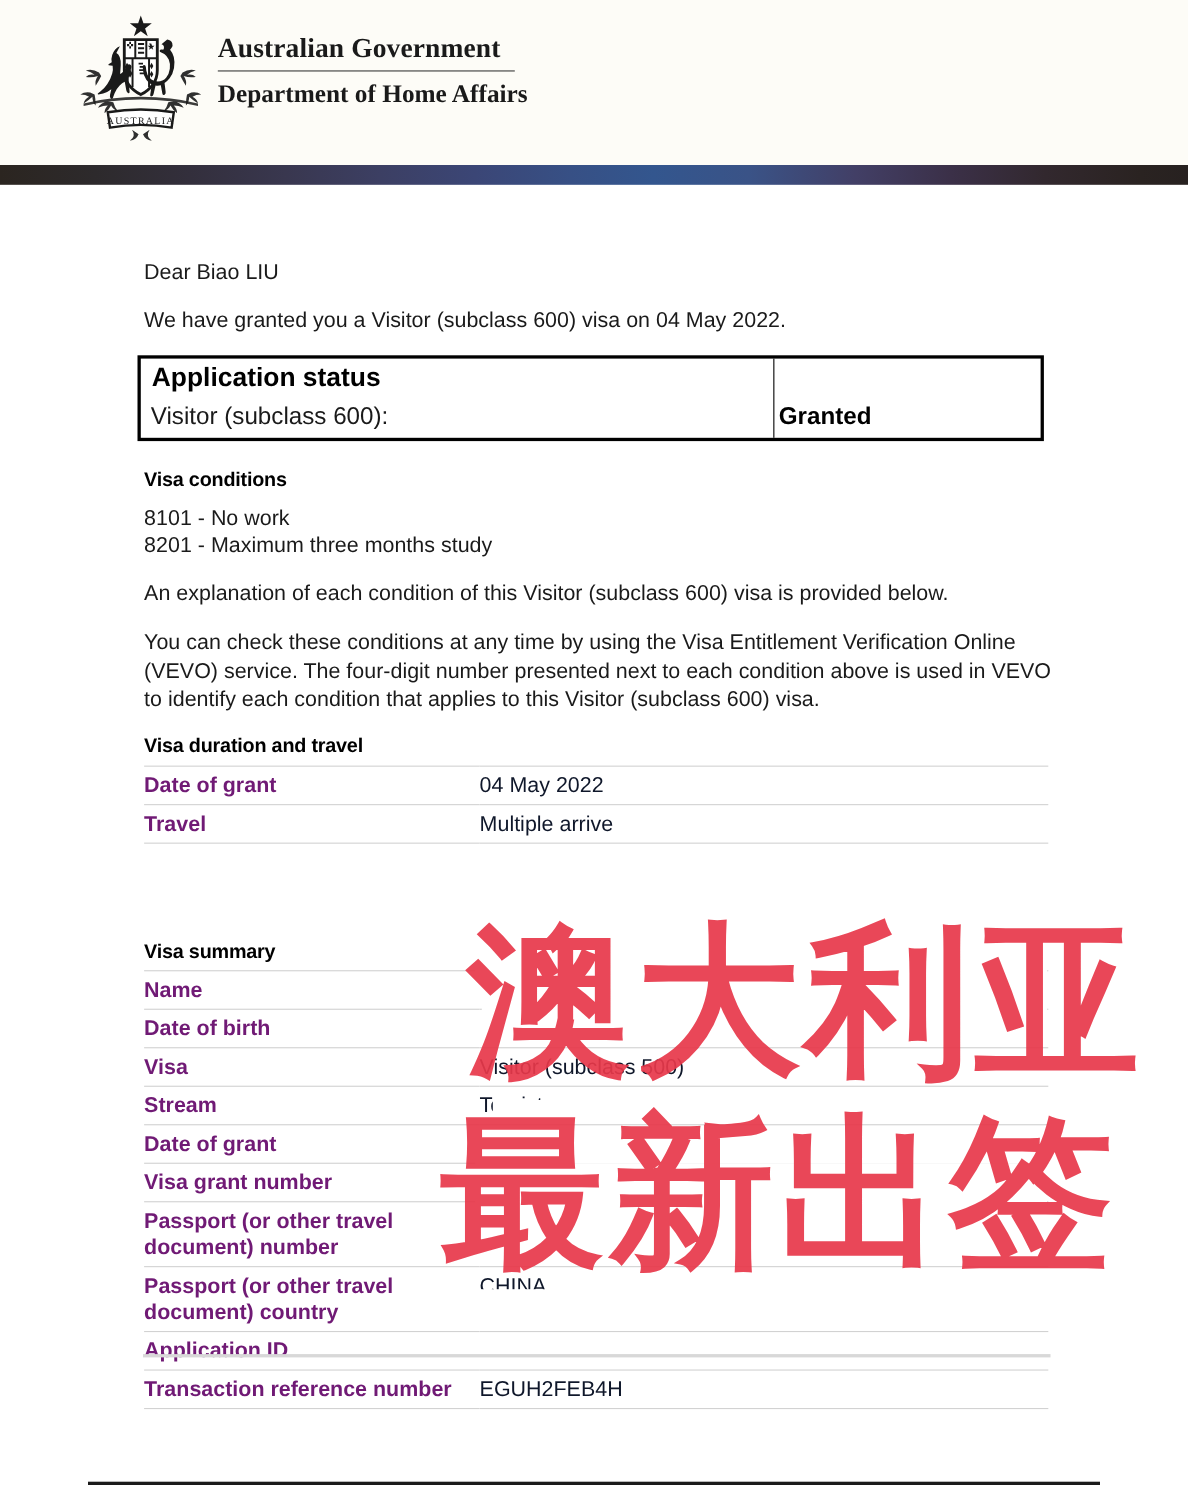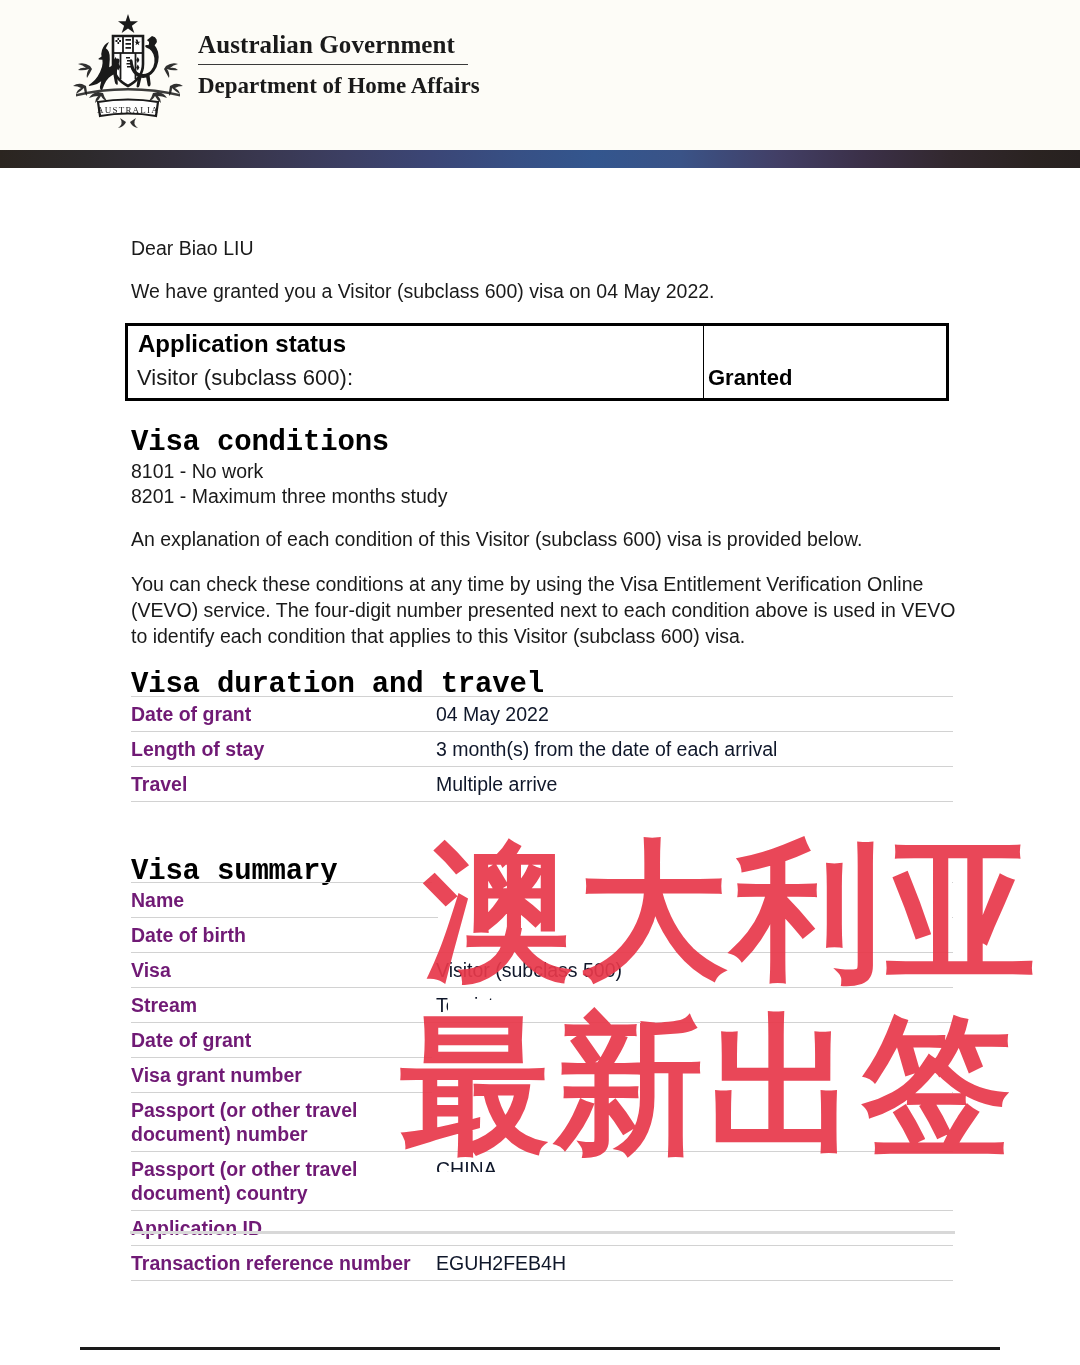--- a/index.html
+++ b/index.html
@@ -140,25 +140,24 @@
     left: 580px;
     top: 39px;
     font-size: 22px;
     font-weight: bold;
     color: #000;
   }
 
   
   .h2 {
     position: absolute;
-    font-size: 29px;
+    font-size: 18px;
     font-weight: bold;
     color: #000;
     letter-spacing: -0.2px;
-    font-family: Liberation Mono, monospace;
   }
   .cond-h { left: 131px; top: 258px; }
   .cond-1 { position: absolute; left: 131px; top: 290px; }
   .cond-2 { position: absolute; left: 131px; top: 315px; }
   .expl    { position: absolute; left: 131px; top: 358px; }
   .vevo    { position: absolute; left: 131px; top: 403px; width: 830px; }
 
   .dur-h  { left: 131px; top: 500px; }
   .sum-h  { left: 131px; top: 687px; }
 
@@ -313,24 +312,20 @@
   <div class="txt vevo">You can check these conditions at any time by using the Visa Entitlement Verification Online (VEVO) service. The four-digit number presented next to each condition above is used in VEVO to identify each condition that applies to this Visitor (subclass 600) visa.</div>
 
   <div class="h2 dur-h">Visa duration and travel</div>
   <table class="tbl tbl-dur">
     <tbody>
       <tr>
         <td class="k">Date of grant</td>
         <td class="v">04 May 2022</td>
       </tr>
       <tr>
-        <td class="k">Length of stay</td>
-        <td class="v">3 month(s) from the date of each arrival</td>
-      </tr>
-      <tr>
         <td class="k">Travel</td>
         <td class="v">Multiple arrive</td>
       </tr>
     </tbody>
   </table>
 
   <div class="h2 sum-h">Visa summary</div>
   <table class="tbl tbl-sum">
     <tbody>
       <tr>

